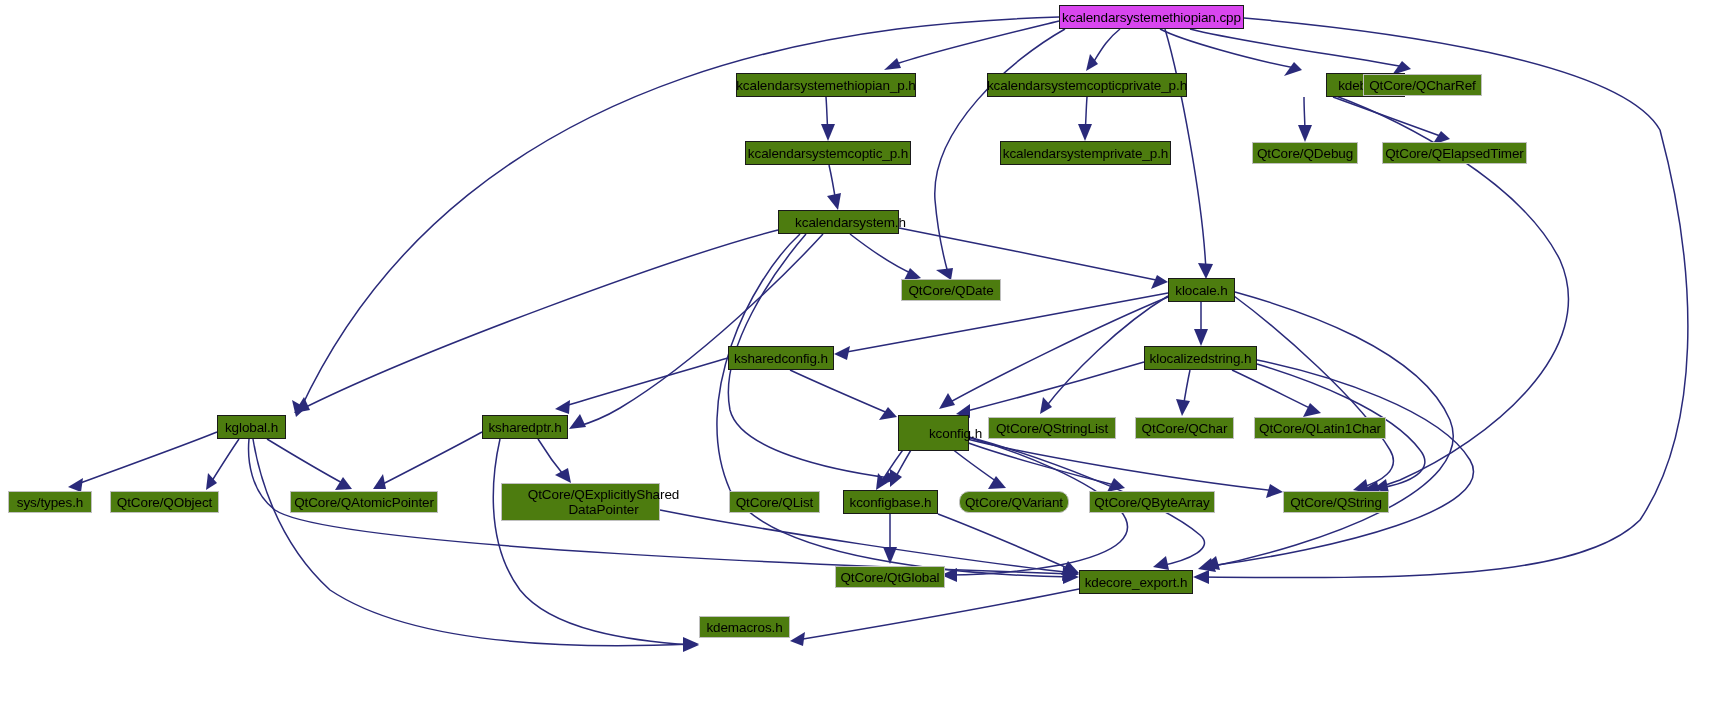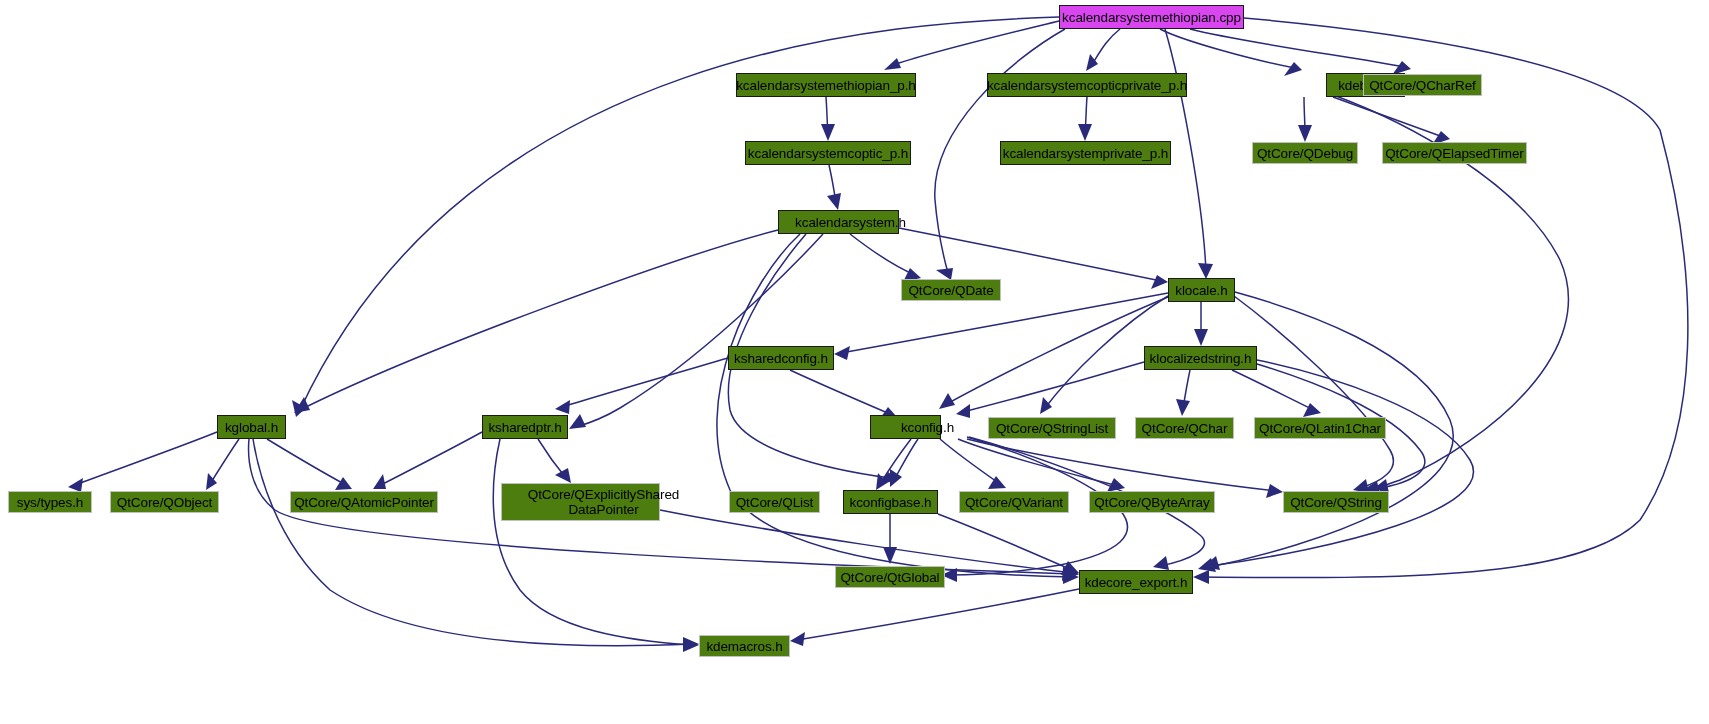--- a/index.html
+++ b/index.html
@@ -178,31 +178,31 @@
       <div class="node hdr" style="left: 1000px; top: 141px; width: 171px; height: 24px;">kcalendarsystemprivate_p.h</div>
       <div class="node lib" style="left: 1252px; top: 142px; width: 106px; height: 22px;">QtCore/QDebug</div>
       <div class="node lib" style="left: 1382px; top: 142px; width: 145px; height: 22px;">QtCore/QElapsedTimer</div>
       <div class="node hdr" style="left: 778px; top: 210px; width: 121px; height: 24px; padding-left: 24px;">kcalendarsystem.h</div>
       <div class="node lib" style="left: 901px; top: 279px; width: 100px; height: 22px;">QtCore/QDate</div>
       <div class="node hdr" style="left: 1168px; top: 278px; width: 67px; height: 24px;">klocale.h</div>
       <div class="node hdr" style="left: 728px; top: 346px; width: 106px; height: 24px;">ksharedconfig.h</div>
       <div class="node hdr" style="left: 1144px; top: 346px; width: 113px; height: 24px;">klocalizedstring.h</div>
       <div class="node hdr" style="left: 217px; top: 415px; width: 69px; height: 24px;">kglobal.h</div>
       <div class="node hdr" style="left: 482px; top: 415px; width: 86px; height: 24px;">ksharedptr.h</div>
-      <div class="node hdr" style="left: 870px; top: 415px; width: 71px; height: 24px; padding-left: 44px;">kconfig.h</div>
+      <div class="node hdr" style="left: 898px; top: 415px; width: 71px; height: 36px; padding-left: 44px;">kconfig.h</div>
       <div class="node lib" style="left: 988px; top: 417px; width: 128px; height: 22px;">QtCore/QStringList</div>
       <div class="node lib" style="left: 1135px; top: 417px; width: 99px; height: 22px;">QtCore/QChar</div>
       <div class="node lib" style="left: 1254px; top: 417px; width: 132px; height: 22px;">QtCore/QLatin1Char</div>
       <div class="node lib" style="left: 8px; top: 491px; width: 84px; height: 22px;">sys/types.h</div>
       <div class="node lib" style="left: 110px; top: 491px; width: 109px; height: 22px;">QtCore/QObject</div>
       <div class="node lib" style="left: 290px; top: 491px; width: 148px; height: 22px;">QtCore/QAtomicPointer</div>
       <div class="node lib" style="left: 501px; top: 483px; width: 159px; height: 38px; padding-left: 46px;">QtCore/QExplicitlyShared
 DataPointer</div>
       <div class="node lib" style="left: 729px; top: 491px; width: 91px; height: 22px;">QtCore/QList</div>
       <div class="node hdr" style="left: 843px; top: 490px; width: 95px; height: 24px;">kconfigbase.h</div>
-      <div class="node lib" style="left: 959px; top: 491px; width: 110px; height: 22px;">QtCore/QVariant</div>
+      <div class="node lib" style="left: 959px; top: 491px; width: 110px; height: 22px; border-radius: 10px;">QtCore/QVariant</div>
       <div class="node lib" style="left: 1089px; top: 491px; width: 126px; height: 22px;">QtCore/QByteArray</div>
       <div class="node lib" style="left: 1283px; top: 491px; width: 106px; height: 22px;">QtCore/QString</div>
       <div class="node lib" style="left: 835px; top: 566px; width: 110px; height: 22px;">QtCore/QtGlobal</div>
       <div class="node hdr" style="left: 1079px; top: 570px; width: 114px; height: 24px;">kdecore_export.h</div>
-      <div class="node lib" style="left: 699px; top: 635px; width: 91px; height: 22px;">kdemacros.h</div>
+      <div class="node lib" style="left: 699px; top: 616px; width: 91px; height: 22px;">kdemacros.h</div>
     </div>
 </div>
 
 </body></html>

